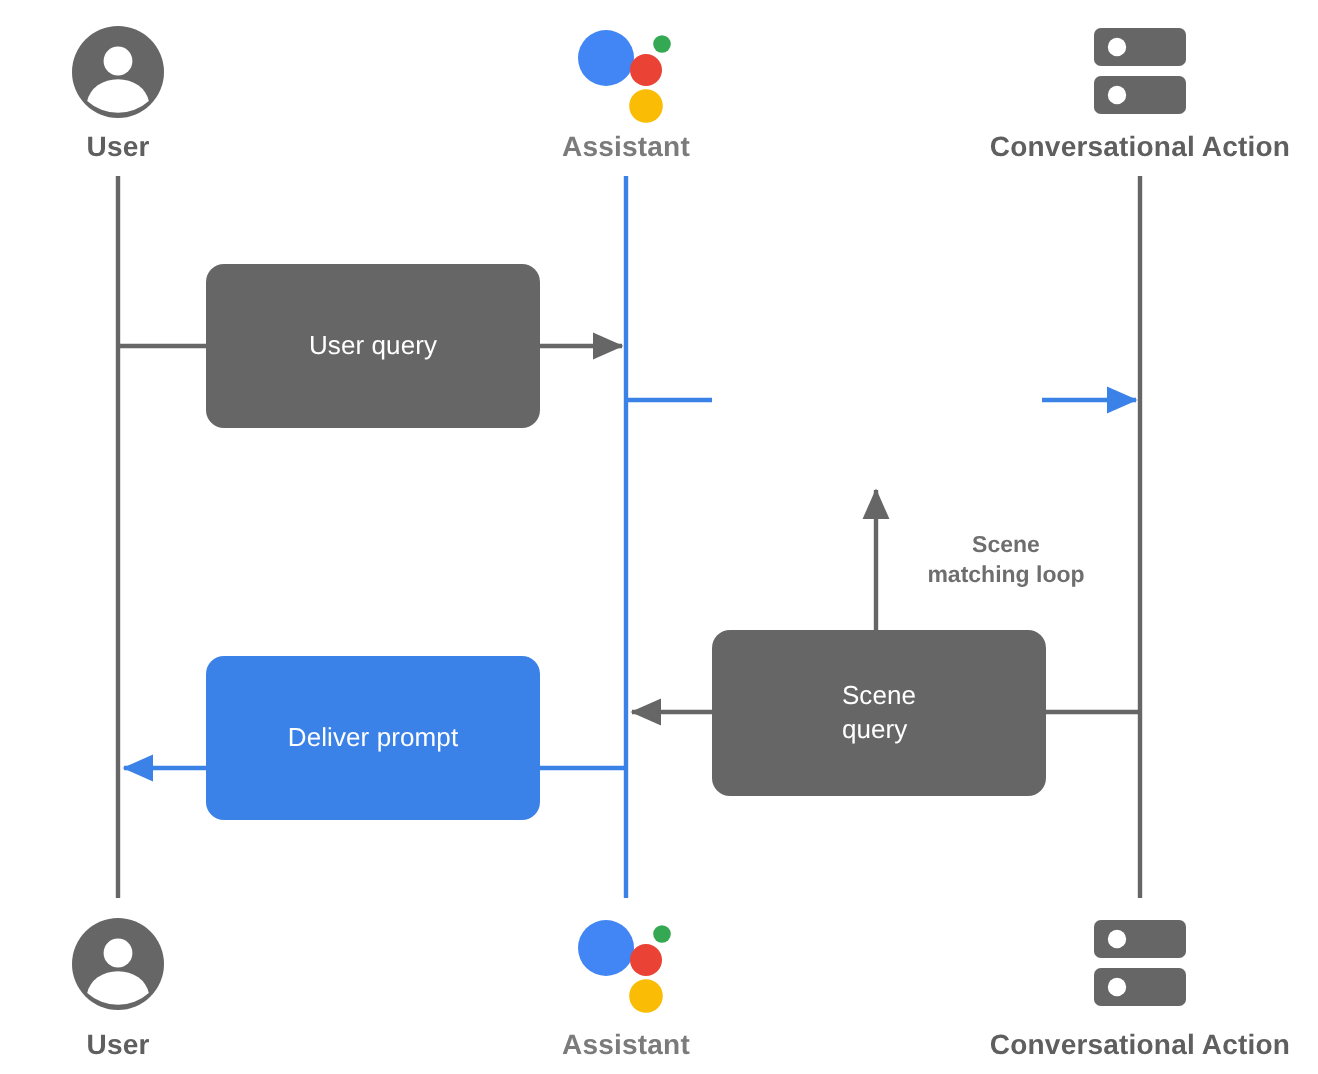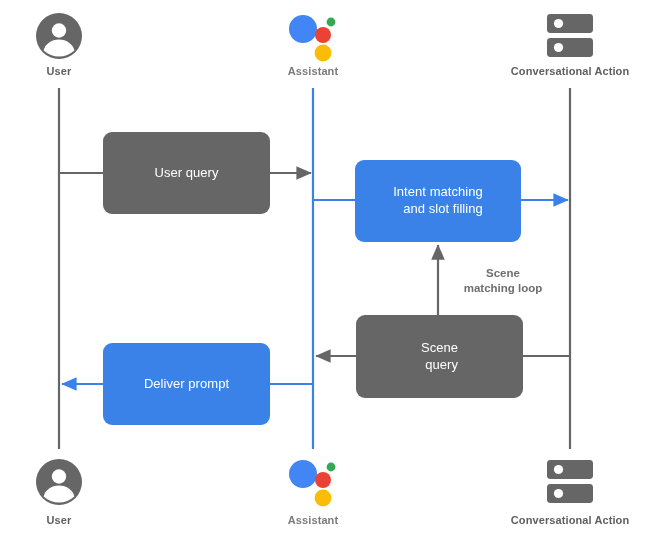--- a/index.html
+++ b/index.html
@@ -19,38 +19,38 @@
   }
   svg.layer {
     position: absolute;
     left: 0;
     top: 0;
     width: 659px;
     height: 537px;
   }
   .actor-label {
     position: absolute;
-    font-size: 11px;
+    font-size: 14px;
     font-weight: bold;
     color: #7b7b7b;
     letter-spacing: 0.1px;
     white-space: nowrap;
     text-align: center;
     transform: translateX(-50%);
   }
   .actor-label.dark {
     color: #5f5f5f;
   }
   .node-box {
     position: absolute;
     border-radius: 9px;
     display: flex;
     align-items: center;
     justify-content: center;
-    text-align: right;
+    text-align: left;
     color: #ffffff;
     font-size: 13px;
     line-height: 1.28;
     letter-spacing: 0.05px;
   }
   .node-box.gray { background: #666666; }
   .node-box.blue { background: #3b82e8; }
   .loop-label {
     position: absolute;
     font-size: 11.5px;
@@ -131,35 +131,29 @@
   </div>
 
   <div class="actor-label dark" style="left:59px; top:65px;">User</div>
   <div class="actor-label" style="left:313px; top:65px;">Assistant</div>
   <div class="actor-label dark" style="left:570px; top:65px;">Conversational Action</div>
 
   <div class="node-box gray" style="left:103px; top:132px; width:167px; height:82px;">
     <span>User query</span>
   </div>
 
-  <div class="node-box blue" style="left:355px; top:160px; width:166px; height:82px;">
-    <span>
-      <span>Intent matching</span><br>
-      <span>and slot filling</span>
-    </span>
-  </div>
 
   <div class="node-box gray" style="left:356px; top:315px; width:167px; height:83px;">
     <span>
       <span>Scene</span><br>
       <span>query</span>
     </span>
   </div>
 
-  <div class="node-box blue" style="left:103px; top:343px; width:167px; height:82px;">
+  <div class="node-box blue" style="left:103px; top:328px; width:167px; height:82px;">
     <span>Deliver prompt</span>
   </div>
 
   <div class="loop-label" style="left:503px; top:266px;">
     <span>Scene</span><br>
     <span>matching loop</span>
   </div>
 
   <div class="icon-wrap" style="left:59px; top:458px;">
     <svg width="48" height="48" viewBox="0 0 48 48" xmlns="http://www.w3.org/2000/svg">

